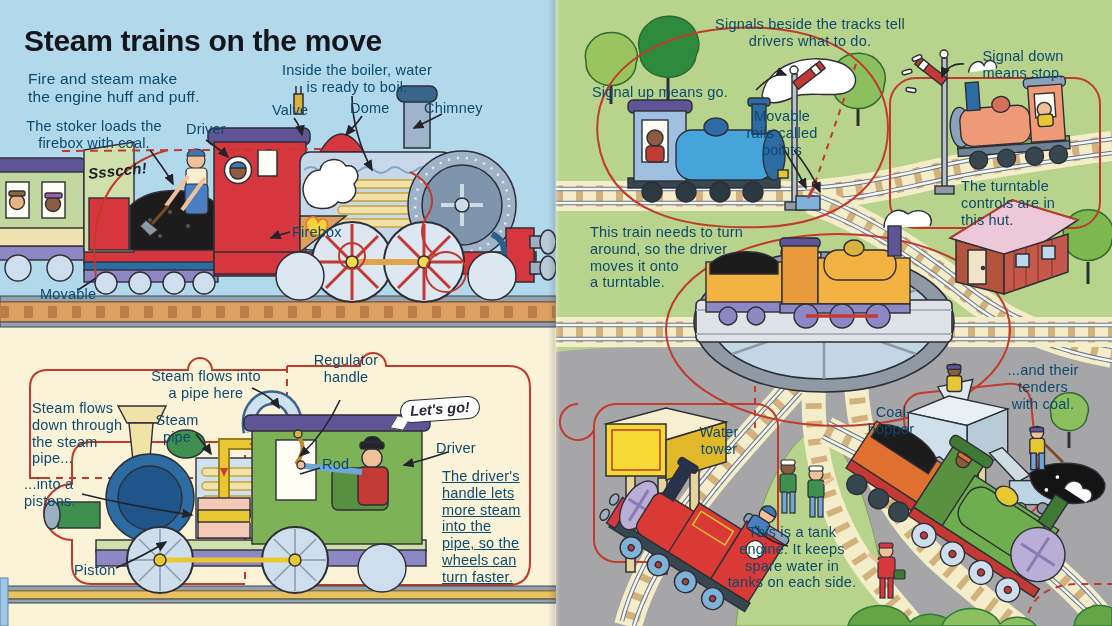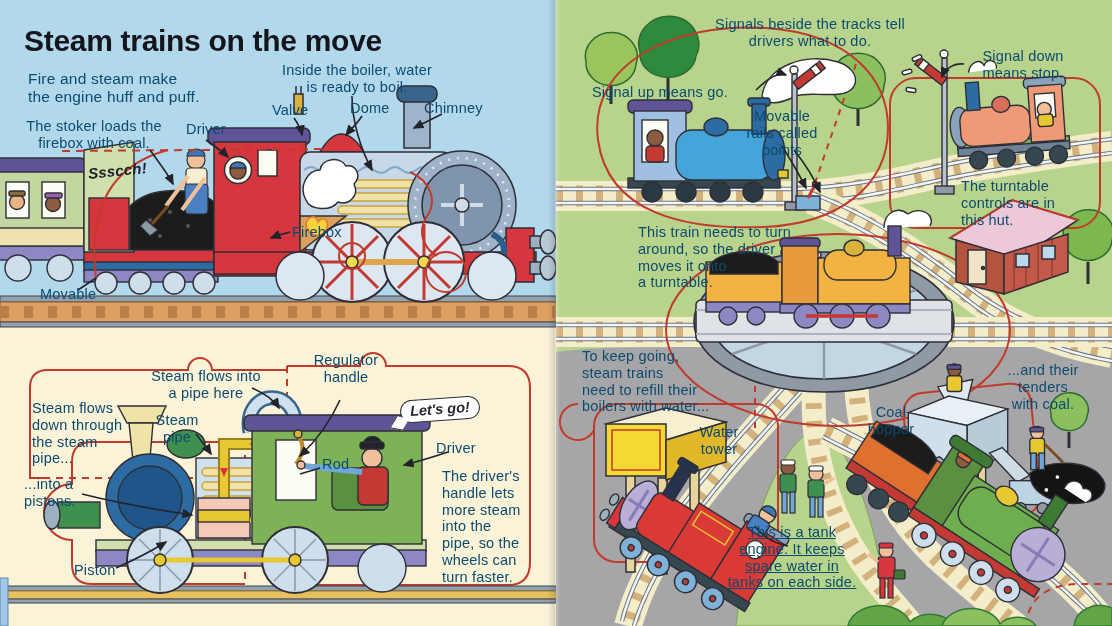--- a/index.html
+++ b/index.html
@@ -281,21 +281,21 @@
 down through
 the steam
 pipe...</div>
     <div class="lbl c" style="left:146px;top:412px;width:62px;">Steam
 pipe</div>
     <div class="bubble" style="left:400px;top:398px;">Let's go!</div>
     <div class="lbl" style="left:436px;top:440px;">Driver</div>
     <div class="lbl" style="left:24px;top:476px;">...into a
 pistons.</div>
     <div class="lbl" style="left:322px;top:456px;">Rod</div>
-    <div class="lbl" style="left:442px;top:468px;width:100px;">The driver's
+    <div class="lbl" style="left:442px;top:468px;width:100px;text-decoration:underline;">The driver's
 handle lets
 more steam
 into the
 pipe, so the
 wheels can
 turn faster.</div>
     <div class="lbl" style="left:74px;top:562px;">Piston</div>
   </div>
 
   <div class="page" id="rightPage">
@@ -652,35 +652,31 @@
 drivers what to do.</div>
     <div class="lbl" style="left:36px;top:84px;">Signal up means go.</div>
     <div class="lbl c" style="left:406px;top:48px;width:122px;">Signal down
 means stop.</div>
     <div class="lbl c" style="left:172px;top:108px;width:108px;">Movable
 rails called
 points</div>
     <div class="lbl" style="left:393px;top:178px;margin-left:12px;">The turntable
 controls are in
 this hut.</div>
-    <div class="lbl" style="left:34px;top:224px;margin-left:48px;">This train needs to turn
+    <div class="lbl" style="left:34px;top:224px;">This train needs to turn
 around, so the driver
 moves it onto
 a turntable.</div>
-    <div class="lbl" style="left:26px;top:348px;">To keep going,
-steam trains
-need to refill their
-boilers with water...</div>
     <div class="lbl c" style="left:428px;top:362px;width:118px;">...and their
 tenders
 with coal.</div>
     <div class="lbl c" style="left:296px;top:404px;width:78px;">Coal
 hopper</div>
     <div class="lbl c" style="left:124px;top:424px;width:78px;">Water
 tower</div>
-    <div class="lbl c" style="left:158px;top:524px;width:156px;text-decoration:underline;">This is a tank
+    <div class="lbl c" style="left:158px;top:524px;width:156px;">This is a tank
 engine. It keeps
 spare water in
 tanks on each side.</div>
   </div>
 
   <div class="seam"></div>
 </div>
 
 </body></html>

